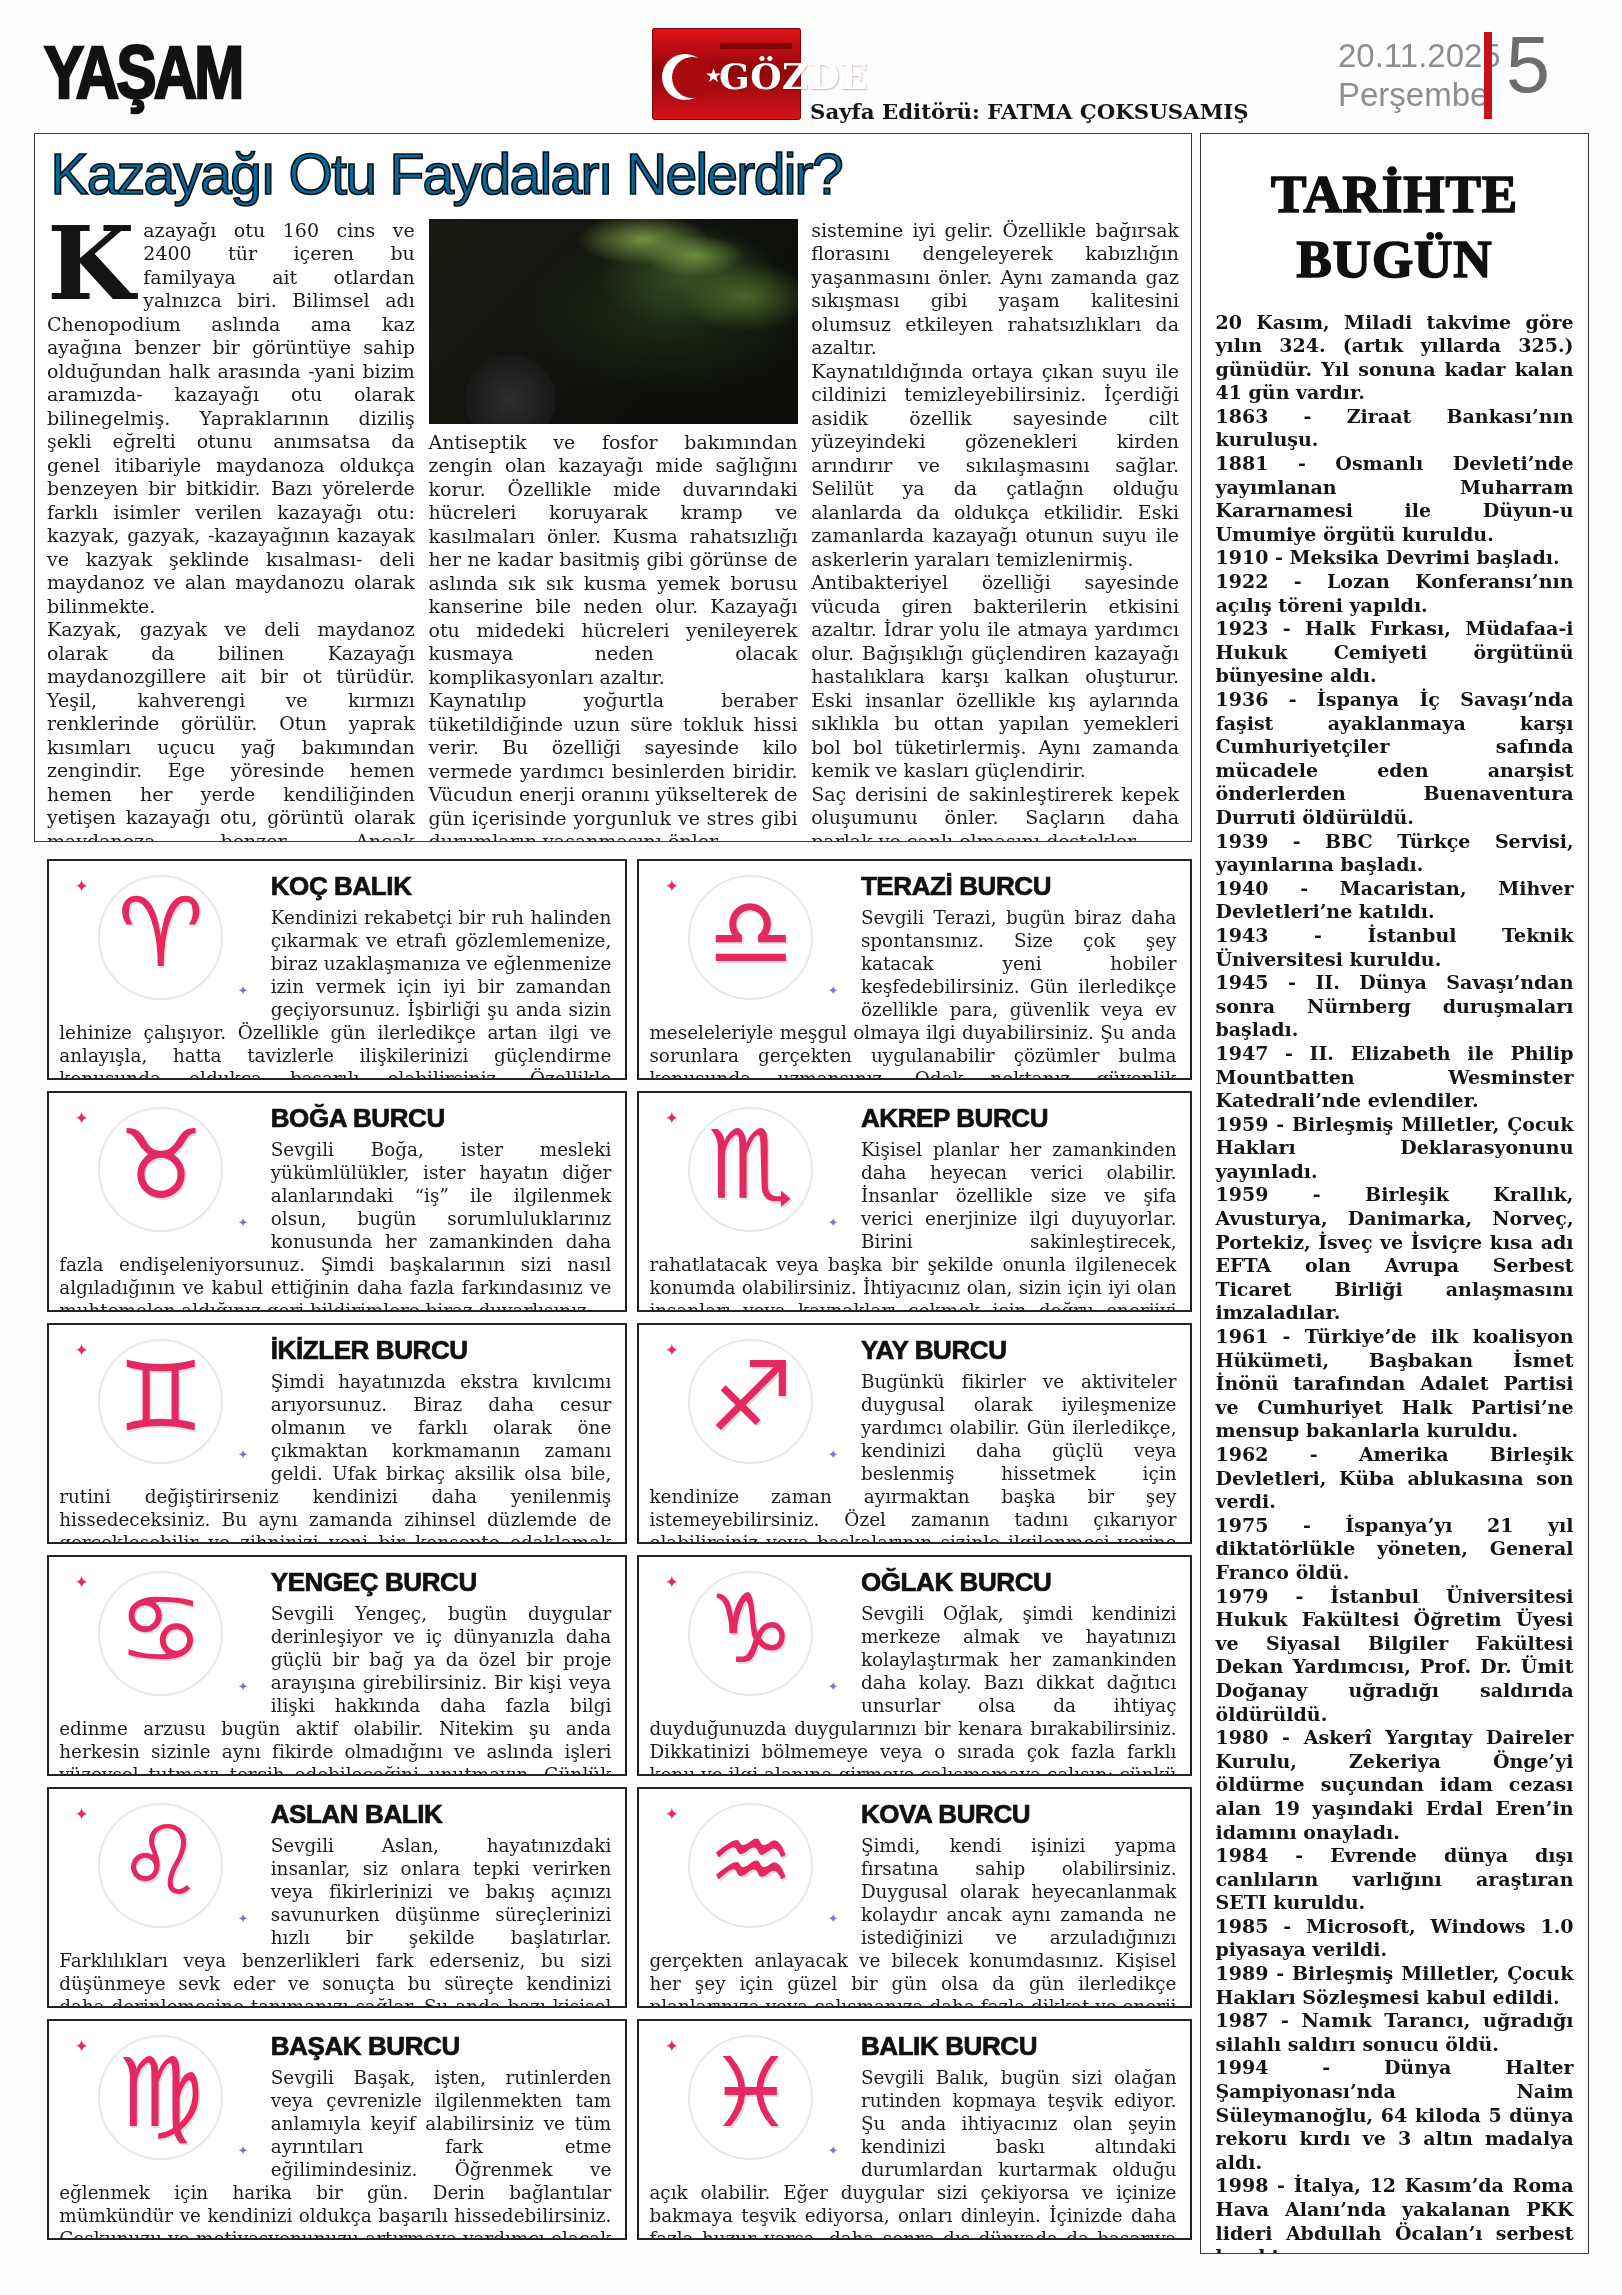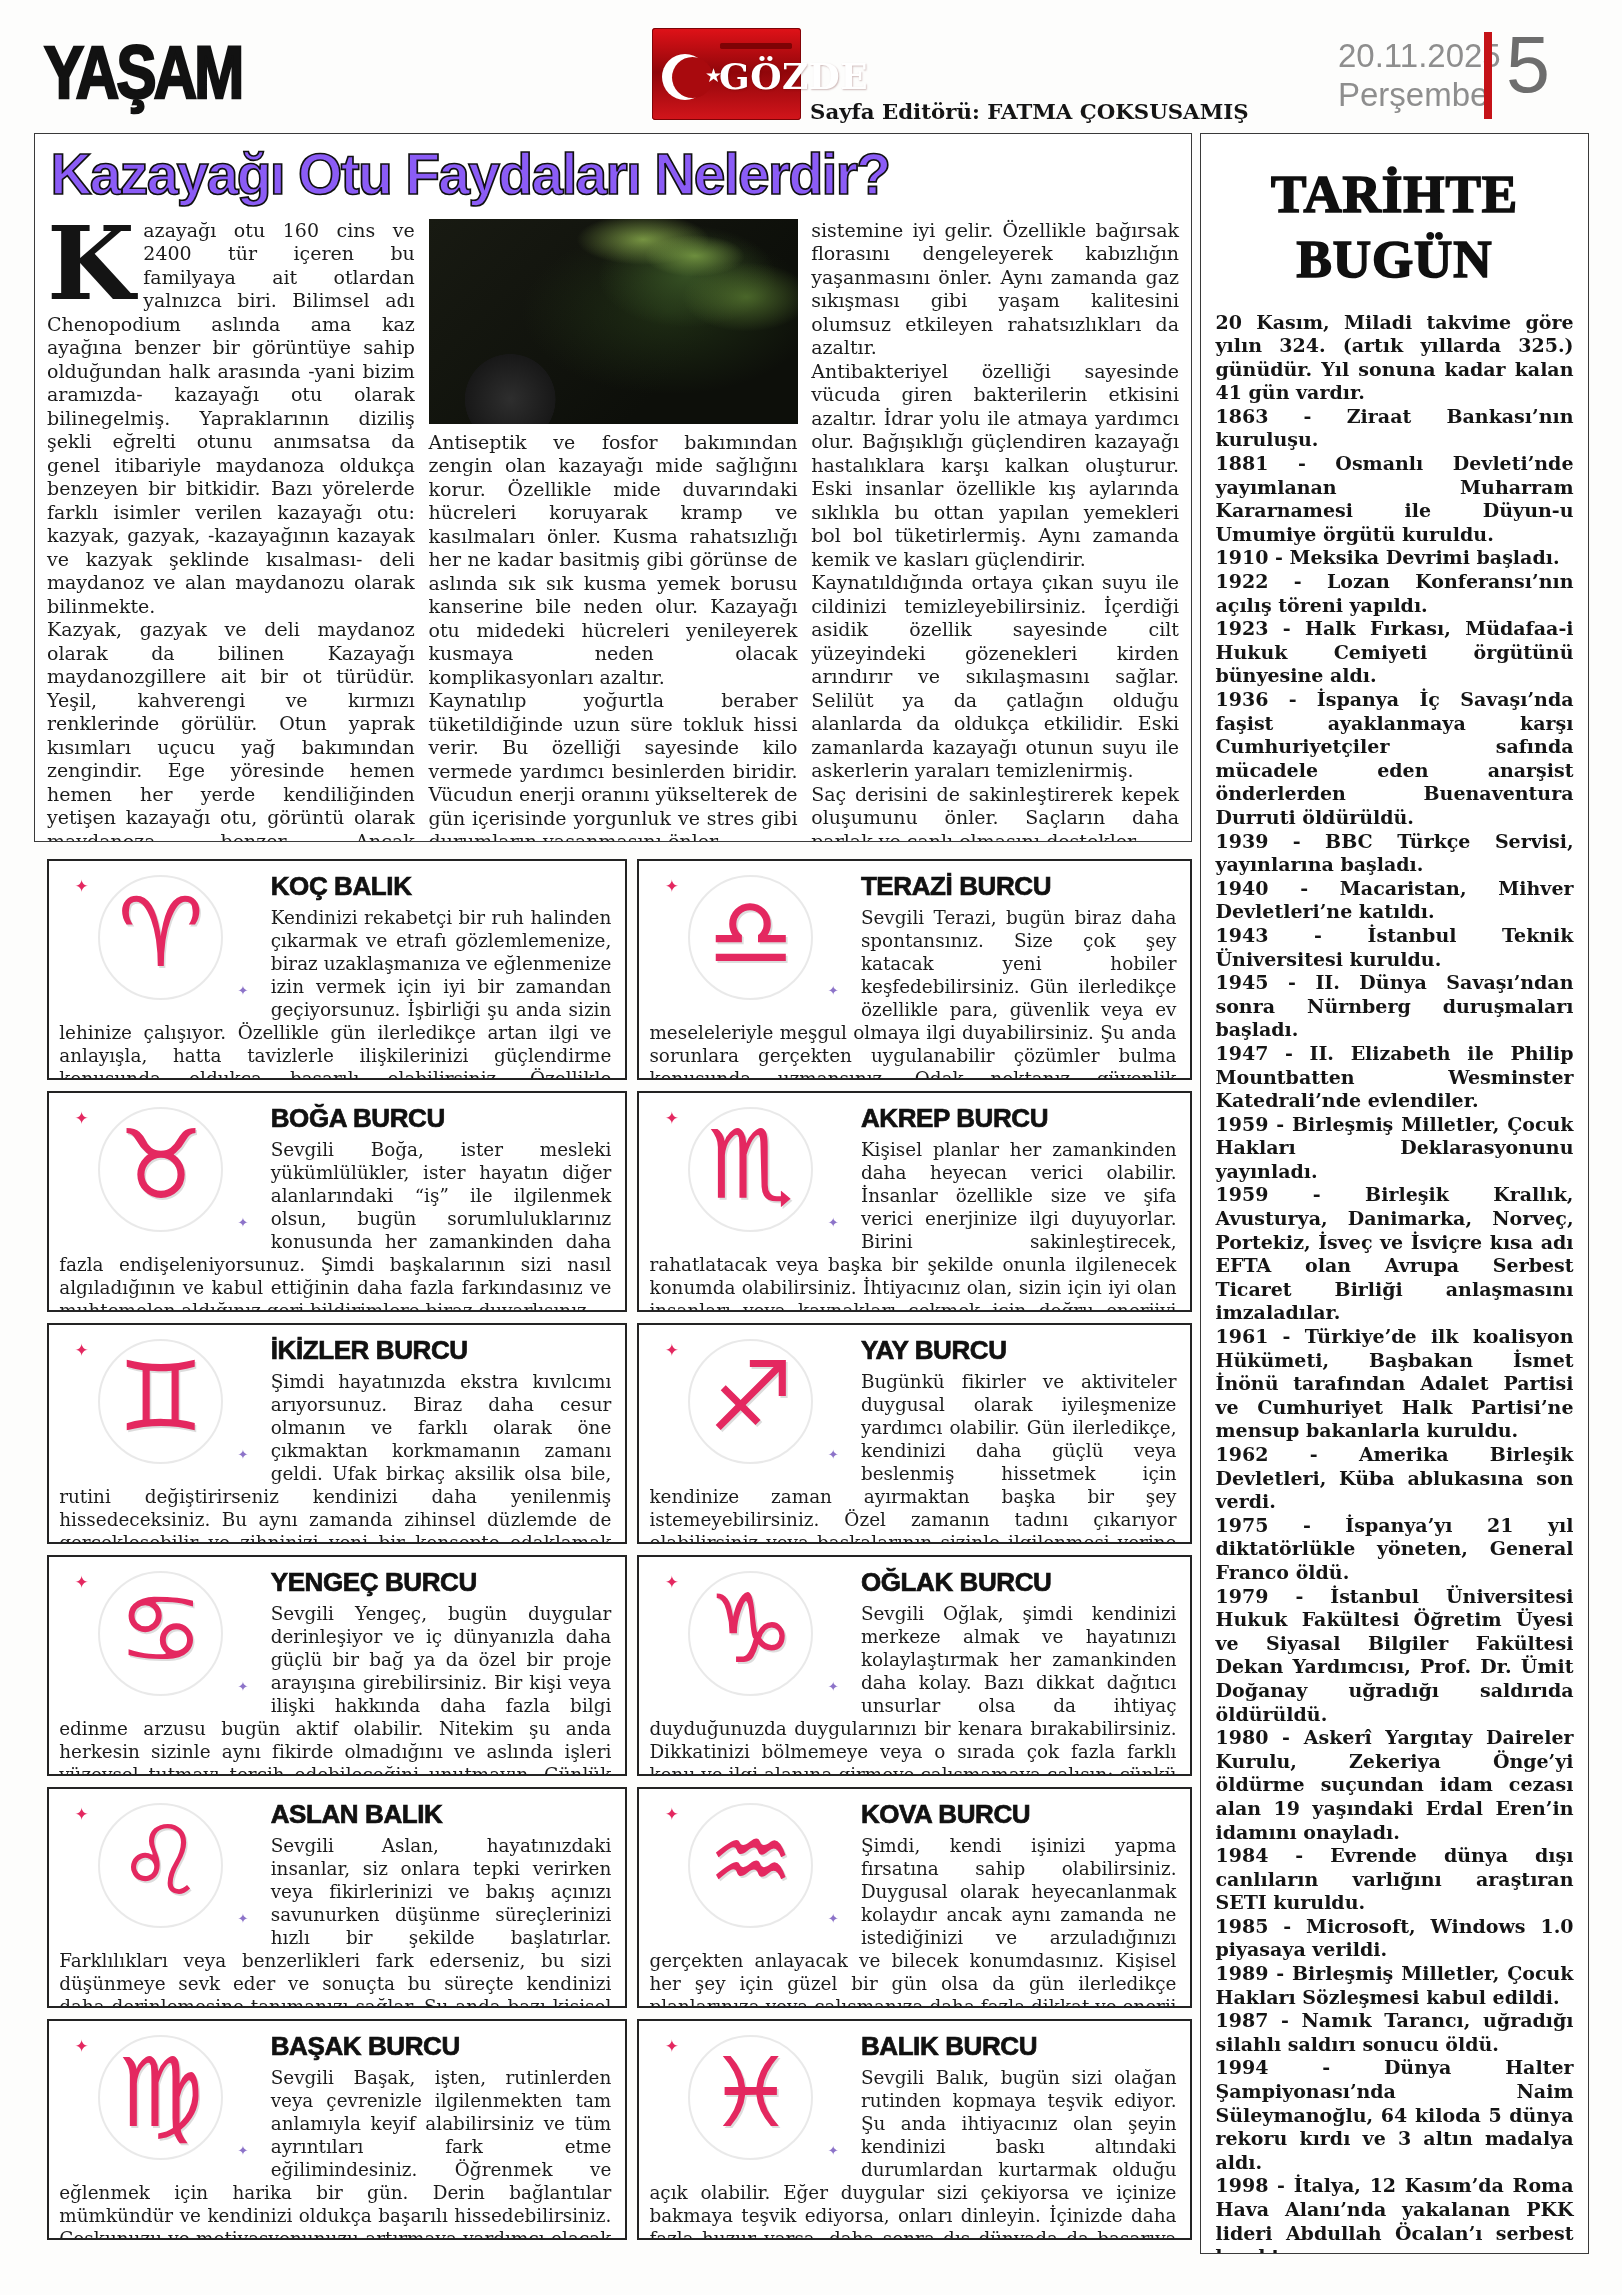--- a/index.html
+++ b/index.html
@@ -12,21 +12,21 @@
   .star{position:absolute;left:53px;top:36px;color:#fff;font-size:19px;font-family:"DejaVu Sans",sans-serif;}
   .logo-word{position:absolute;left:67px;top:27px;font-family:"DejaVu Serif",serif;font-weight:700;font-size:36px;color:#fff;letter-spacing:0.4px;text-shadow:0.9px 0.9px 1.7px #50000044;}
   .logo-stripe{position:absolute;left:68px;top:15.4px;width:72px;height:6px;background:#7e0305;border-radius:1.7px;}
   .editor-line{position:absolute;left:810px;top:99px;font-size:21.3px;font-weight:700;color:#151515;white-space:nowrap;}
   .editor-line .lbl{font-weight:700;}
   .date-block{position:absolute;left:1338px;top:36px;font-family:"Liberation Sans",sans-serif;color:#8e8e8e;font-size:33px;line-height:39px;}
   .red-bar{position:absolute;left:1484px;top:32px;width:7.7px;height:87px;background:#c51318;}
   .page-num{position:absolute;left:1506px;top:19px;font-family:"Liberation Sans",sans-serif;font-weight:400;font-size:79px;color:#6d6d6d;}
   
   .article-box{position:absolute;left:34px;top:133px;width:1158px;height:709px;border:1.7px solid #3a3a3a;box-sizing:border-box;background:#fff;padding:5.1px 12px;overflow:hidden;}
-  .article-title{font-family:"Liberation Sans",sans-serif;font-weight:700;font-size:57px;letter-spacing:-1.7px;color:#8b5cf6;margin:1.7px 0 12px 3.4px;-webkit-text-stroke:1.7px #101010;}
+  .article-title{font-family:"Liberation Sans",sans-serif;font-weight:400;font-size:57px;letter-spacing:-1.7px;color:#0369a1;margin:1.7px 0 12px 3.4px;-webkit-text-stroke:1.7px #101010;}
   .cols{display:flex;gap:13.7px;}
   .col{width:369px;font-size:19px;line-height:23.5px;text-align:justify;color:#1c1c1c;}
   .col p{margin:0;}
   .dropcap{float:left;font-family:"DejaVu Serif",serif;font-weight:700;font-size:101px;line-height:79px;padding:5.1px 8.5px 0 0;color:#141414;}
   .photo{width:369px;height:205px;margin-bottom:6.8px;background:
     radial-gradient(circle 60px at 22% 88%, #2e2e2e, #181818 75%, transparent 76%),
     radial-gradient(ellipse 77px 32px at 72% 18%, #7fa447cc, transparent 65%),
     radial-gradient(ellipse 102px 39px at 58% 10%, #8db04ecc, transparent 65%),
     radial-gradient(ellipse 94px 51px at 86% 38%, #55752fcc, transparent 68%),
     radial-gradient(ellipse 128px 73px at 70% 28%, #40602abb, transparent 70%),
@@ -82,22 +82,22 @@
 
     </div>
     <div class="col">
       <div class="photo"></div>
       <p>Antiseptik ve fosfor bakımından zengin olan kazayağı mide sağlığını korur. Özellikle mide duvarındaki hücreleri koruyarak kramp ve kasılmaları önler. Kusma rahatsızlığı her ne kadar basitmiş gibi görünse de aslında sık sık kusma yemek borusu kanserine bile neden olur. Kazayağı otu midedeki hücreleri yenileyerek kusmaya neden olacak komplikasyonları azaltır.</p>
       <p> Kaynatılıp yoğurtla beraber tüketildiğinde uzun süre tokluk hissi verir. Bu özelliği sayesinde kilo vermede yardımcı besinlerden biridir. Vücudun enerji oranını yükselterek de gün içerisinde yorgunluk ve stres gibi durumların yaşanmasını önler.</p>
 
     </div>
     <div class="col">
       <p>sistemine iyi gelir. Özellikle bağırsak florasını dengeleyerek kabızlığın yaşanmasını önler. Aynı zamanda gaz sıkışması gibi yaşam kalitesini olumsuz etkileyen rahatsızlıkları da azaltır.</p>
+      <p>Kaynatıldığında ortaya çıkan suyu ile cildinizi temizleyebilirsiniz. İçerdiği asidik özellik sayesinde cilt yüzeyindeki gözenekleri kirden arındırır ve sıkılaşmasını sağlar. Selilüt ya da çatlağın olduğu alanlarda da oldukça etkilidir. Eski zamanlarda kazayağı otunun suyu ile askerlerin yaraları temizlenirmiş.</p>
       <p>Antibakteriyel özelliği sayesinde vücuda giren bakterilerin etkisini azaltır. İdrar yolu ile atmaya yardımcı olur. Bağışıklığı güçlendiren kazayağı hastalıklara karşı kalkan oluşturur. Eski insanlar özellikle kış aylarında sıklıkla bu ottan yapılan yemekleri bol bol tüketirlermiş. Aynı zamanda kemik ve kasları güçlendirir.</p>
-      <p>Kaynatıldığında ortaya çıkan suyu ile cildinizi temizleyebilirsiniz. İçerdiği asidik özellik sayesinde cilt yüzeyindeki gözenekleri kirden arındırır ve sıkılaşmasını sağlar. Selilüt ya da çatlağın olduğu alanlarda da oldukça etkilidir. Eski zamanlarda kazayağı otunun suyu ile askerlerin yaraları temizlenirmiş.</p>
       <p>Saç derisini de sakinleştirerek kepek oluşumunu önler. Saçların daha parlak ve canlı olmasını destekler.</p>
 
     </div>
   </div>
 </div>
 
 <div class="history-box">
   <div class="history-title">
     <div>TARİHTE</div>
     <div>BUGÜN</div>

